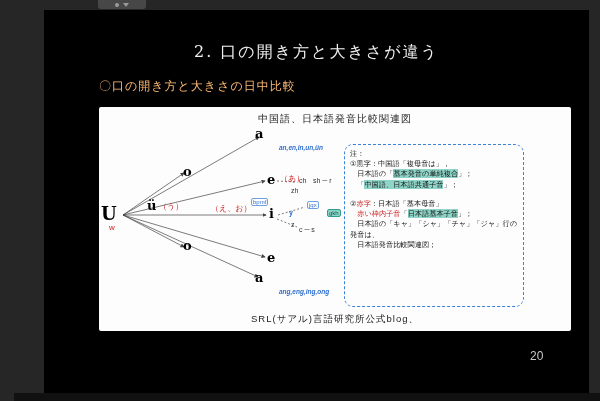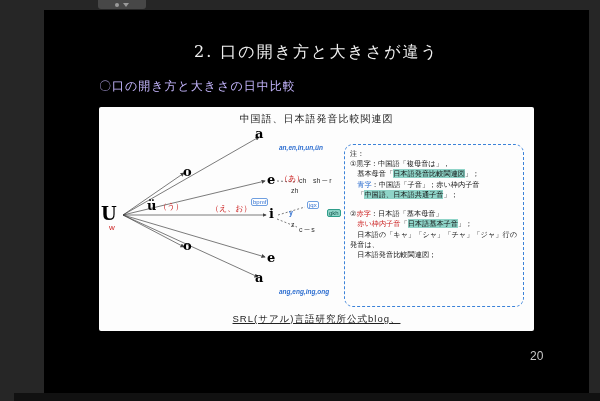--- a/index.html
+++ b/index.html
@@ -20,25 +20,25 @@
   }
   .slide{
     position:absolute;left:30px;top:10px;width:545px;height:383px;background:#000;
   }
   .slide-title{
     position:absolute;top:32px;left:0;width:100%;text-align:center;
     color:#f0f0f0;font-size:16px;letter-spacing:2px;
     font-family:"DejaVu Serif","Liberation Serif",serif;
   }
   .slide-subtitle{
-    position:absolute;top:68px;left:55px;color:#c4b5fd;font-size:12px;letter-spacing:1px;
+    position:absolute;top:68px;left:55px;color:#fdba74;font-size:12px;letter-spacing:1px;
   }
   .panel{
     position:absolute;left:55px;top:97px;width:435px;height:224px;
-    background:#fdfdfd;border-radius:2px;color:#111;
+    background:#fdfdfd;border-radius:2px;color:#111;padding-left:37px;
   }
   .panel-title{
     position:absolute;top:5px;left:0;width:100%;text-align:center;
     font-size:10px;color:#222;letter-spacing:1px;
   }
   .diagram{position:absolute;left:0;top:18px;width:250px;height:192px}
   .diagram svg{position:absolute;left:0;top:0}
   .dl{position:absolute;white-space:nowrap;line-height:1}
   .v-xl{font-family:"DejaVu Serif","Liberation Serif",serif;font-weight:bold;font-size:18px;color:#000}
   .v-lg{font-family:"DejaVu Serif","Liberation Serif",serif;font-weight:bold;font-size:13px;color:#000}
@@ -52,21 +52,21 @@
     position:absolute;left:245px;top:37px;width:180px;height:163px;
     border:1px dashed #3b82d9;border-radius:9px;padding:4px 5px;box-sizing:border-box;
     font-size:7.2px;line-height:1.42;color:#111;
   }
   .nline{min-height:9px}
   .hl{background:#8fd4c8}
   .red{color:#cc2222}
   .blue{color:#2f6fd0}
   .panel-footer{
     position:absolute;bottom:5px;left:0;width:100%;text-align:center;
-    font-size:9.5px;color:#222;letter-spacing:1px;text-decoration:underline;
+    font-size:9.5px;color:#222;letter-spacing:1px;
   }
   .page-number{
     position:absolute;top:339px;left:486px;color:#c8c8c8;font-size:12px;
   }
   .bottom-strip{position:absolute;left:0;bottom:0;width:100%;height:8px;background:#111}
 </style>
 </head>
 <body>
 
 <div style="width:100%;height:100%;position:absolute;left:14px;top:0;">
@@ -125,22 +125,21 @@
           <span class="dl c-s" style="left: 200px; top: 101px;">c ─ s</span>
           <span class="dl v-lg" style="left: 84px; top: 114px;">o</span>
           <span class="dl v-lg" style="left: 168px; top: 126px;">e</span>
           <span class="dl v-lg" style="left: 156px; top: 146px;">a</span>
           <span class="dl blue-i" style="left: 180px; top: 164px;">ang,eng,ing,ong</span>
         </div>
 
       <div class="notebox" id="notebox">
           <div class="nline"><span>注：</span></div>
           <div class="nline"><span>①黒字：中国語「複母音は」，</span></div>
-          <div class="nline"><span>　基本母音「</span><span class="hl">日本語発音比較関連図</span><span>」；</span></div>
-          <div class="nline"><span>　</span><span class="blue">青字</span><span>：中国語「子音」；赤い枠内子音</span></div>
+          <div class="nline"><span>　日本語の「</span><span class="hl">基本発音の単純複合</span><span>」；</span></div>
           <div class="nline"><span>　「</span><span class="hl">中国語、日本語共通子音</span><span>」；</span></div>
           <div class="nline"><span> </span></div>
           <div class="nline"><span>②</span><span class="red">赤字</span><span>：日本語「基本母音」</span></div>
           <div class="nline"><span>　</span><span class="red">赤い枠内子音</span><span>「</span><span class="hl">日本語基本子音</span><span>」；</span></div>
           <div class="nline"><span>　日本語の「キャ」「シャ」「チャ」「ジャ」行の発音は、</span></div>
           <div class="nline"><span>　日本語発音比較関連図；</span></div>
         </div>
 
       <div class="panel-footer">SRL(サアル)言語研究所公式blog、</div>
     </div>

